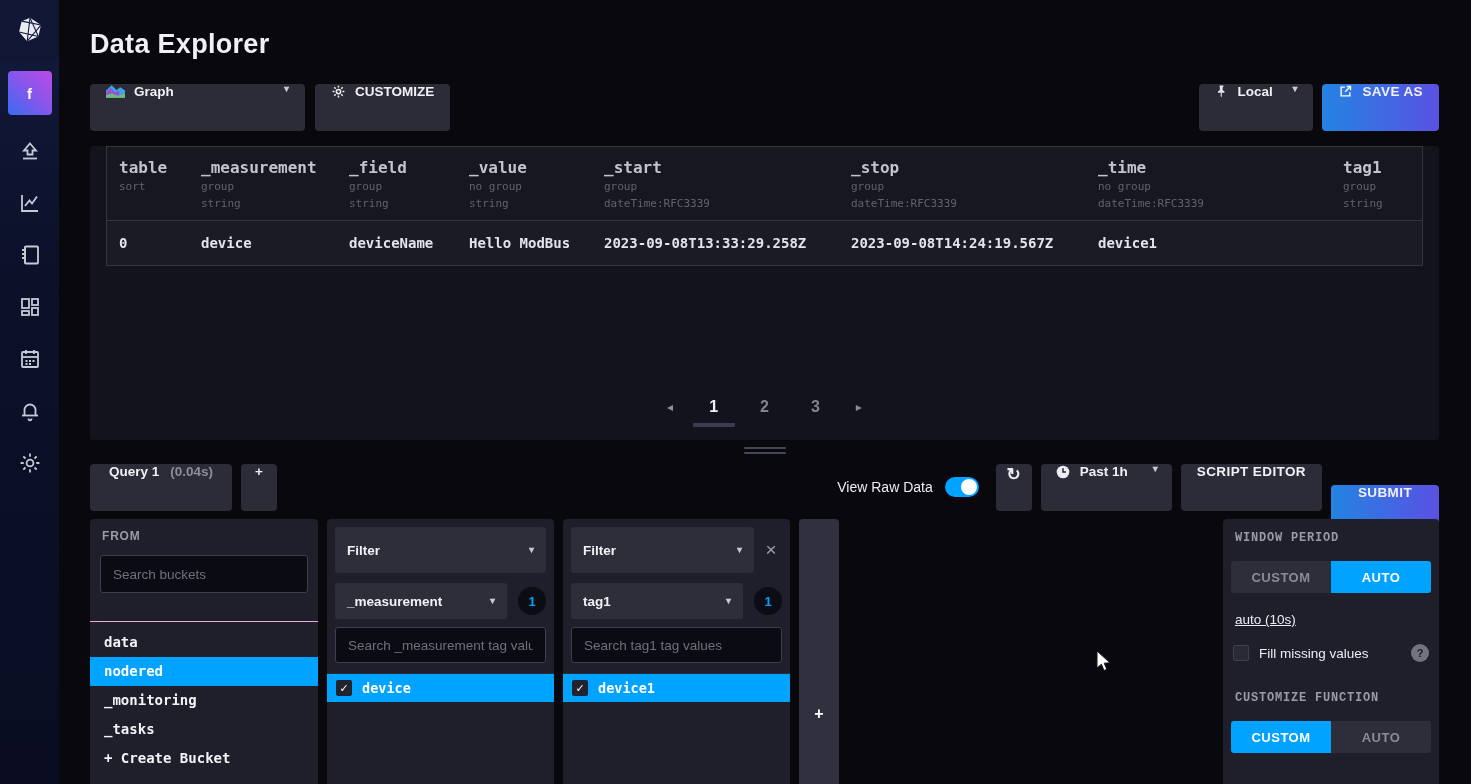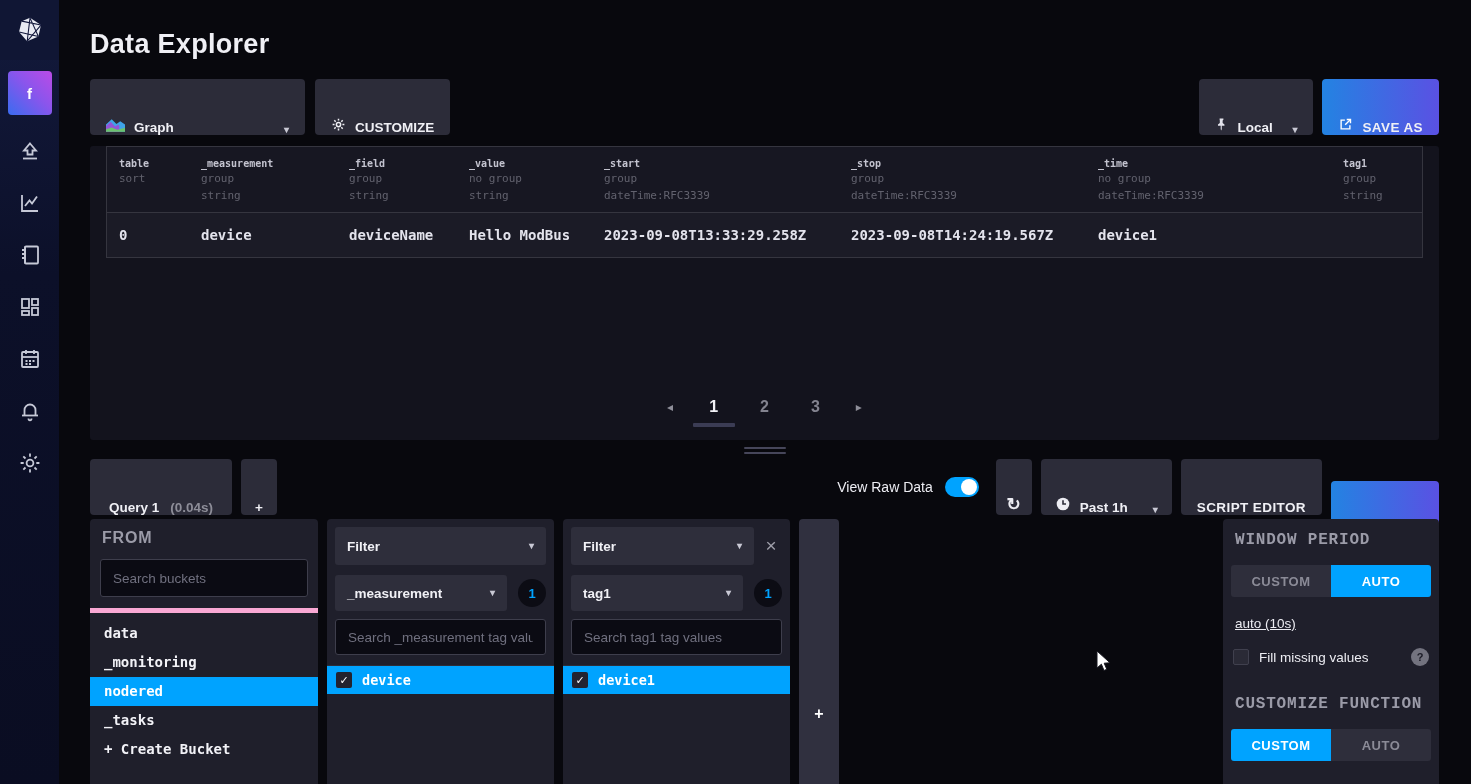--- a/index.html
+++ b/index.html
@@ -23,38 +23,38 @@
     display:flex; align-items:center; justify-content:center;
     font-weight:bold; font-size:15px; color:#fff; cursor:pointer;
   }
   .nav-item { width:59px; height:52px; display:flex; align-items:center; justify-content:center; cursor:pointer; }
   .nav-item svg { opacity:.92; }
   
   .main { margin-left:59px; padding:0 32px 0 31px; }
   h1.page-title { font-size:27px; font-weight:bold; letter-spacing:.3px; margin-top:26px; line-height:36px; }
   .toolbar { display:flex; align-items:center; gap:10px; margin-top:26px; height:38px; }
   .btn {
-    background:#2c2c39; border-radius:4px; height:56px;
-    display:inline-flex; align-items:flex-end; gap:9px; padding:0 16px;
+    background:#2c2c39; border-radius:4px; height:47px;
+    display:inline-flex; align-items:flex-start; gap:9px; padding:0 16px;
     font-size:13.5px; font-weight:bold; color:#f0f0f5; cursor:pointer; white-space:nowrap;
   }
   .caret { font-size:10px; color:#c9c9d4; line-height:1; }
   .dd-graph { width:215px; }
   .dd-graph .caret { margin-left:auto; }
   .toolbar-right { margin-left:auto; display:flex; gap:9px; }
   .dd-local { width:114px; }
   .dd-local .caret { margin-left:auto; }
   .btn-gradient { background:linear-gradient(90deg,#2383e2 0%,#5a51e3 100%); letter-spacing:.4px; }
   
   .table-panel { background:#13131d; border-radius:3px; margin-top:20px; height:294px; position:relative; }
   .raw-table { margin:16px; border:1px solid #35353f; }
   .tgrid { display:grid; grid-template-columns:82px 148px 120px 135px 247px 247px 245px 1fr; }
   .thead { background:#171722; border-bottom:1px solid #35353f; }
   .th { padding:11px 4px 9px 12px; cursor:pointer; }
-  .th .cname { font-family:"DejaVu Sans Mono",monospace; font-weight:bold; font-size:10px; color:#c3c3cf; display:block; }
+  .th .cname { font-family:"DejaVu Sans Mono",monospace; font-weight:bold; font-size:16px; color:#c3c3cf; display:block; }
   .th .csub { font-family:"DejaVu Sans Mono",monospace; font-size:11px; color:#62626e; display:block; line-height:15px; margin-top:2px; }
   .trow { background:#1b1b26; }
   .td {
     padding:14px 4px 14px 12px; font-family:"DejaVu Sans Mono",monospace;
     font-weight:bold; font-size:14px; color:#e3e3ec; white-space:nowrap; overflow:hidden;
   }
   .pagination {
     position:absolute; left:0; right:0; bottom:22px;
     display:flex; align-items:center; justify-content:center; gap:30px;
   }
@@ -79,38 +79,38 @@
   .toggle .knob { position:absolute; right:2px; top:2px; width:16px; height:16px; border-radius:50%; background:#fff; }
   .refresh-glyph { font-size:17px; color:#ececf2; font-weight:bold; }
   .dd-time { padding:0 14px; }
   .dd-time .caret { margin-left:16px; }
   .btn-script { letter-spacing:.4px; }
   .btn-submit { width:108px; justify-content:center; letter-spacing:.4px;margin-top:43px; }
   
   .builder { display:flex; gap:9px; margin-top:13px; height:392px; }
   .card { background:#1f1f2b; border-radius:4px; }
   .from-panel { width:228px; padding-top:10px; }
-  .panel-title { font-size:16px; font-weight:bold; letter-spacing:.8px; color:#9b9ba8; padding:0 12px; }
+  .panel-title { font-size:12px; font-weight:bold; letter-spacing:.8px; color:#9b9ba8; padding:0 12px; }
   .search-input {
     display:block; margin:12px 10px 0; width:calc(100% - 20px); height:38px;
     background:#0b0b13; border:1px solid #3e3e4c; border-radius:3px;
     color:#e8e8ef; font-size:13.5px; padding:0 12px; outline:none;
     font-family:"Liberation Sans",sans-serif;
   }
   .search-input::placeholder { color:#70707f; }
-  .bucket-list { margin-top:11px; border-top:5px solid #f9a8d4; padding-top:6px; }
+  .bucket-list { margin-top:28px; border-top:1px solid #f9a8d4; padding-top:6px; }
   .bucket-item {
     font-family:"DejaVu Sans Mono",monospace; font-weight:bold; font-size:14px;
     color:#f2f2f7; padding:5px 14px; line-height:19px; cursor:pointer;
   }
   .bucket-item.selected { background:#00a3ff; color:#fff; }
   .filter-card { width:227px; padding:8px 8px 0; }
   .fc-head { display:flex; align-items:center; gap:6px; }
   .dd-flat {
-    background:#2e2e3b; border-radius:3px; height:38px; flex:1;
+    background:#2e2e3b; border-radius:3px; height:46px; flex:1;
     display:flex; align-items:center; padding:0 12px; font-size:13.5px; font-weight:bold; cursor:pointer;
   }
   .dd-flat .caret { margin-left:auto; }
   .fc-close { width:22px; text-align:center; color:#9f9faa; font-size:19px; cursor:pointer; line-height:22px; }
   .fc-keyrow { display:flex; align-items:center; gap:11px; margin-top:10px; }
   .dd-key { flex:none; width:172px; height:36px; }
   .count-badge {
     width:28px; height:28px; border-radius:50%; background:#0c0c14;
     color:#00a3ff; font-weight:bold; font-size:13px;
     display:flex; align-items:center; justify-content:center;
@@ -369,22 +369,22 @@
     </div>
   </div>
 
   <div class="builder">
 
     <div class="card from-panel">
       <div class="panel-title">FROM</div>
       <input class="search-input" type="text" placeholder="Search buckets" style="">
       <div class="bucket-list">
         <div class="bucket-item">data</div>
+        <div class="bucket-item selected">nodered</div>
         <div class="bucket-item">_monitoring</div>
-        <div class="bucket-item selected">nodered</div>
         <div class="bucket-item">_tasks</div>
         <div class="bucket-item">+ Create Bucket</div>
       </div>
     </div>
 
     <div class="card filter-card">
       <div class="fc-head">
         <div class="dd-flat">
           <span>Filter</span>
           <span class="caret">▾</span>

